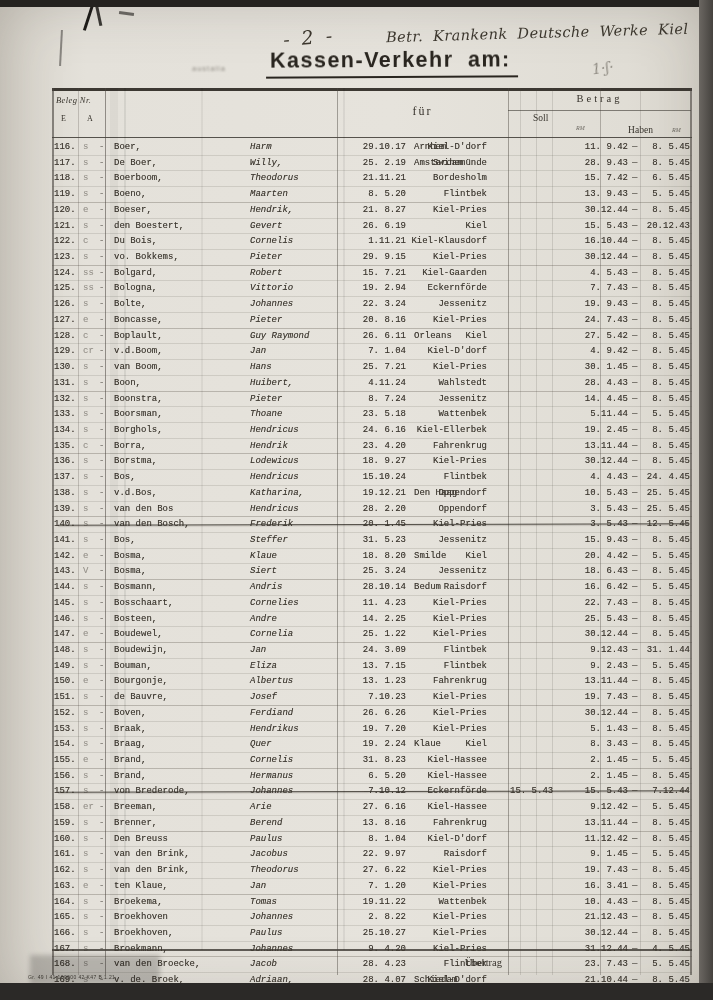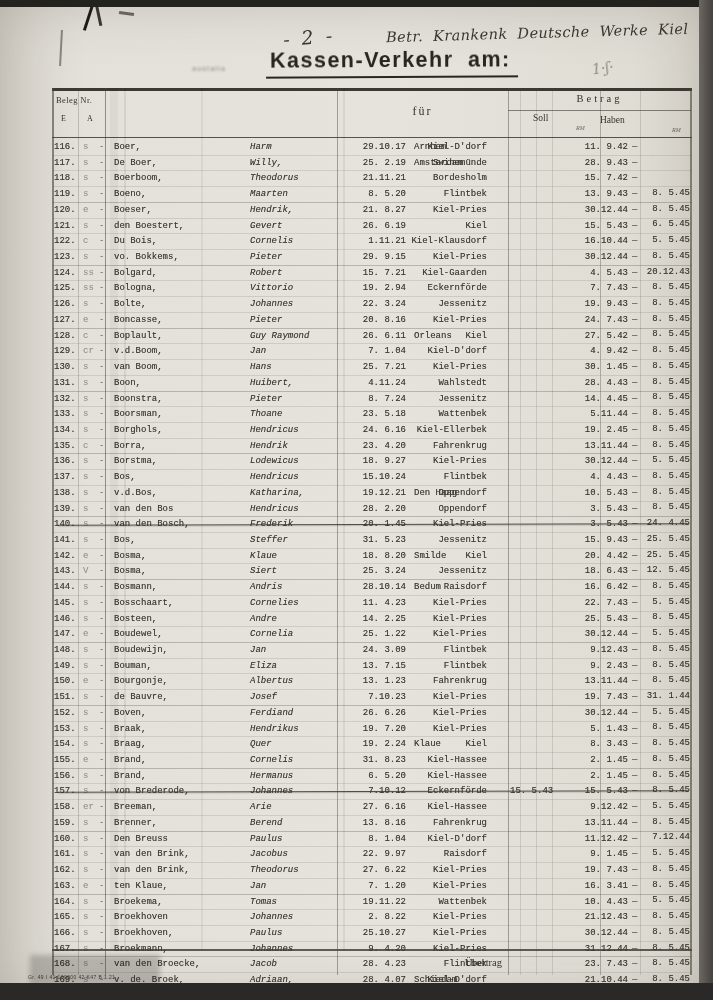--- a/index.html
+++ b/index.html
@@ -36,21 +36,21 @@
   .c-em{left:31px;opacity:.45;filter:blur(.6px) !important;}
   .c-dash{left:47px;opacity:.6;}
   .c-sur{left:62px;}
   .c-first{left:198px;font-style:italic;}
   .c-born{left:284px;width:70px;text-align:right;}
   .c-origin{left:362px;}
   .c-place{right:205px;font-family:Liberation Mono, monospace;}
   .c-note{left:458px;}
   .c-soll{left:462px;width:114px;text-align:right;}
   .c-sep{left:580px;opacity:.8;}
-  .c-haben{left:594px;width:44px;text-align:right;margin-top:46px;}
+  .c-haben{left:594px;width:44px;text-align:right;}
   .struck{filter:blur(.2px);}
   .struck::after{content:"";position:absolute;left:6px;right:4px;top:7px;height:1.4px;background:#37332c;
                  transform:rotate(-.15deg);opacity:.85;box-shadow:0 1px 1px rgba(55,51,44,.3);}
   .uebertrag{position:absolute;left:350px;top:869px;width:100px;text-align:right;
              font-family:"Liberation Serif",serif;font-size:10.5px;color:#38342d;}
   .form-print{position:absolute;left:28px;top:974px;font-size:5px;color:#45413a;filter:blur(.45px);letter-spacing:.4px;}
   
   .streak{position:absolute;background:#1d1b18;}
   .vnoise{position:absolute;top:88px;height:862px;background:#000;}
 </style>
@@ -78,27 +78,27 @@
     <div class="vline" style="left:53px;width:1.3px;opacity:.55;"></div>
     <div class="vline" style="left:285px;width:1px;opacity:.45;"></div>
     <div class="vline" style="left:456px;width:1px;opacity:.45;"></div>
     <div class="vline" style="left:468px;width:1px;opacity:.16;"></div>
     <div class="vline" style="left:484px;width:1px;opacity:.16;"></div>
     <div class="vline" style="left:500px;width:1px;opacity:.16;"></div>
     <div class="vline" style="left:548px;width:1px;opacity:.35;"></div>
     <div class="vline" style="left:588px;width:1px;opacity:.18;"></div>
     <div class="vline" style="left:638px;width:2px;opacity:.6;"></div>
 
-    <div class="hdr" style="left:4px;top:7px;font-size:8.5px;letter-spacing:.4px;">Beleg Nr.</div>
+    <div class="hdr" style="left:4px;top:7px;font-size:8.5px;letter-spacing:.4px;font-style:italic;">Beleg Nr.</div>
     <div class="hdr" style="left:9px;top:26px;font-size:8px;">E</div>
     <div class="hdr" style="left:35px;top:26px;font-size:8px;">A</div>
     <div class="hdr" style="left:285px;top:16px;width:171px;text-align:center;font-size:12px;letter-spacing:2px;">für</div>
     <div class="hdr" style="left:456px;top:5px;width:183px;text-align:center;font-size:10.5px;letter-spacing:3px;">Betrag</div>
     <div class="hdr" style="left:481px;top:25px;width:92px;text-align:left;font-size:9.5px;">Soll</div>
-    <div class="hdr" style="left:548px;top:27px;width:81px;font-size:9.5px;">Haben</div>
+    <div class="hdr" style="left:548px;top:37px;width:81px;text-align:center;font-size:9.5px;">Haben</div>
     <div class="hdr" style="left:524px;top:37px;font-size:6px;font-style:italic;opacity:.7;">RM</div>
     <div class="hdr" style="left:620px;top:39px;font-size:6px;font-style:italic;opacity:.7;">RM</div>
 
     <div class="rows" id="rows">
         <div class="trow"><span class="c-no">116.</span><span class="c-em">s</span><span class="c-dash">-</span><span class="c-sur">Boer,</span><span class="c-first">Harm</span><span class="c-born">29.10.17</span><span class="c-origin">Arnhem</span><span class="c-place">Kiel-D'dorf</span><span class="c-soll">11. 9.42</span><span class="c-sep">—</span><span class="c-haben">8. 5.45</span></div>
         <div class="trow"><span class="c-no">117.</span><span class="c-em">s</span><span class="c-dash">-</span><span class="c-sur">De Boer,</span><span class="c-first">Willy,</span><span class="c-born">25. 2.19</span><span class="c-origin">Amsterdam</span><span class="c-place">Swinemünde</span><span class="c-soll">28. 9.43</span><span class="c-sep">—</span><span class="c-haben">8. 5.45</span></div>
         <div class="trow"><span class="c-no">118.</span><span class="c-em">s</span><span class="c-dash">-</span><span class="c-sur">Boerboom,</span><span class="c-first">Theodorus</span><span class="c-born">21.11.21</span><span class="c-place">Bordesholm</span><span class="c-soll">15. 7.42</span><span class="c-sep">—</span><span class="c-haben">6. 5.45</span></div>
         <div class="trow"><span class="c-no">119.</span><span class="c-em">s</span><span class="c-dash">-</span><span class="c-sur">Boeno,</span><span class="c-first">Maarten</span><span class="c-born">8. 5.20</span><span class="c-place">Flintbek</span><span class="c-soll">13. 9.43</span><span class="c-sep">—</span><span class="c-haben">5. 5.45</span></div>
         <div class="trow"><span class="c-no">120.</span><span class="c-em">e</span><span class="c-dash">-</span><span class="c-sur">Boeser,</span><span class="c-first">Hendrik,</span><span class="c-born">21. 8.27</span><span class="c-place">Kiel-Pries</span><span class="c-soll">30.12.44</span><span class="c-sep">—</span><span class="c-haben">8. 5.45</span></div>
         <div class="trow"><span class="c-no">121.</span><span class="c-em">s</span><span class="c-dash">-</span><span class="c-sur">den Boestert,</span><span class="c-first">Gevert</span><span class="c-born">26. 6.19</span><span class="c-place">Kiel</span><span class="c-soll">15. 5.43</span><span class="c-sep">—</span><span class="c-haben">20.12.43</span></div>

